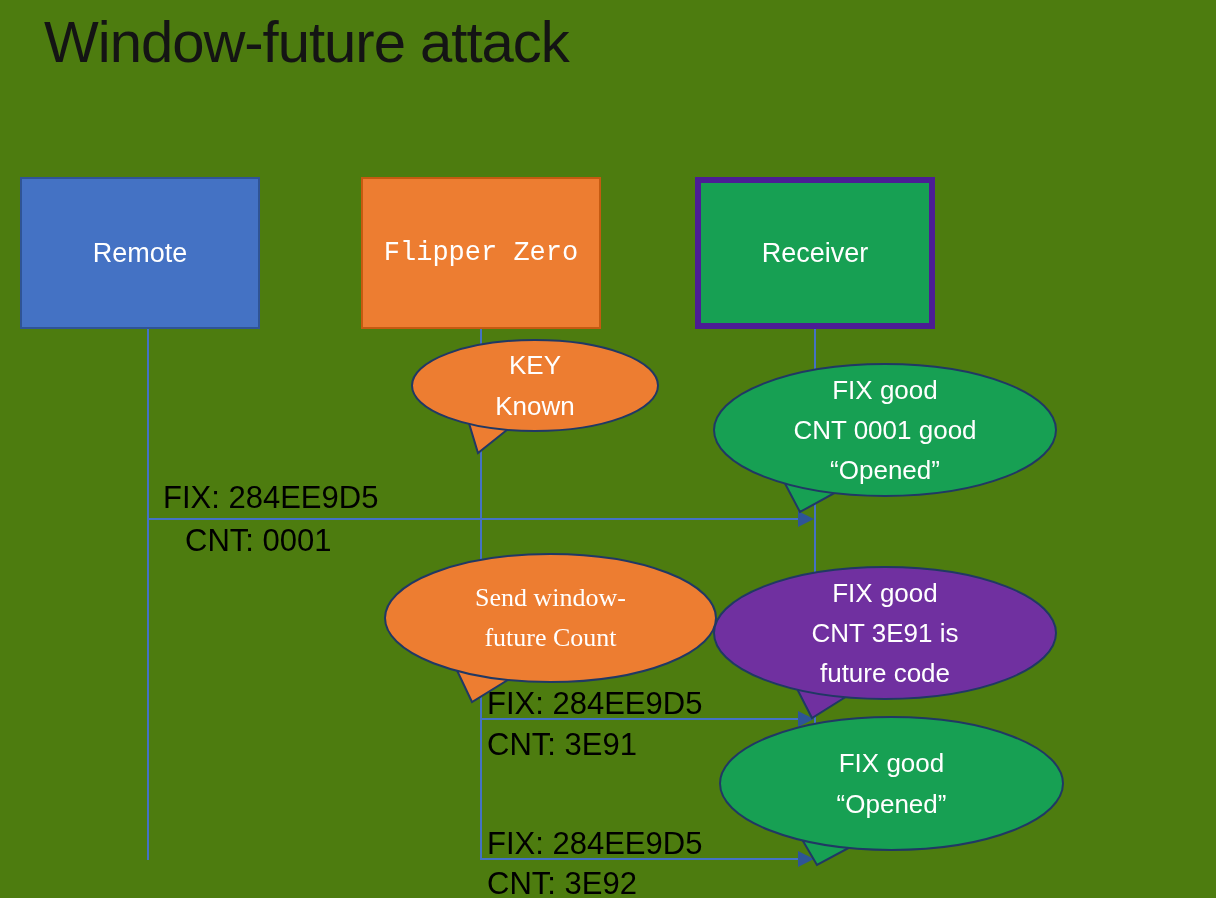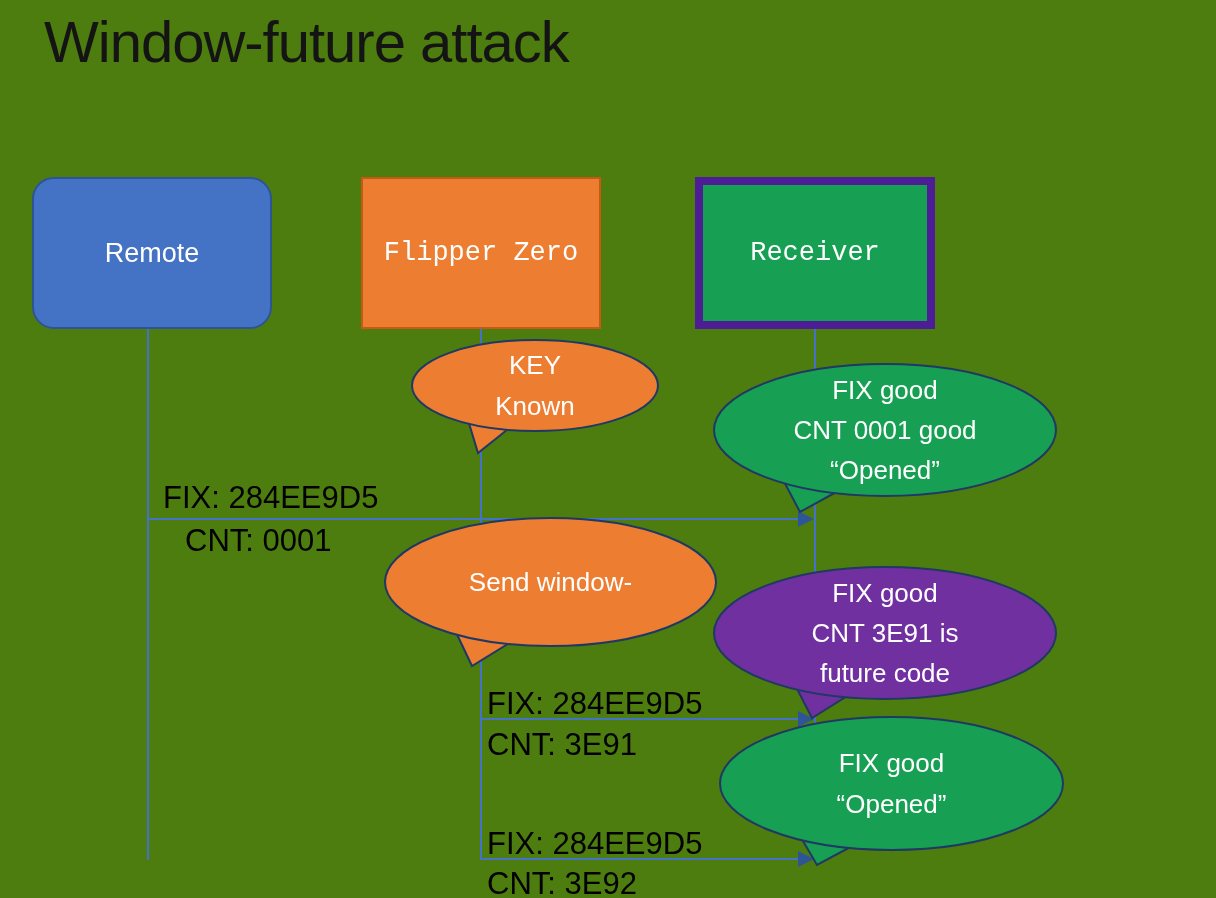--- a/index.html
+++ b/index.html
@@ -11,21 +11,21 @@
     position:absolute; left:44px; top:8px; font-size:58px; font-weight:400;
     color:#141414; letter-spacing:-1px;
   }
   .actor {
     position:absolute; width:240px; height:152px; box-sizing:border-box;
     display:flex; align-items:center; justify-content:center;
     color:#ffffff; font-size:27px;
   }
   .actor.blue   { background:#4472C4; border:2px solid #2F5496; }
   .actor.orange { background:#ED7D31; border:2px solid #C55A11;font-family:Liberation Mono, monospace; }
-  .actor.green  { background:#17A053; border:8px solid #4c1d95;font-family:Liberation Mono, monospace; }
+  .actor.green  { background:#17A053; border:6px solid #4c1d95; }
 
   .lifeline { position:absolute; width:2px; background:#4472C4; }
 
   .msgline { position:absolute; height:2px; background:#4472C4; }
   .arrowhead {
     position:absolute; width:0; height:0;
     border-top:8px solid transparent; border-bottom:8px solid transparent;
     border-left:16px solid #2E5597;
   }
   .msg-label { position:absolute; font-size:31px; color:#000000; white-space:nowrap; }
@@ -45,21 +45,21 @@
 <body>
 
 <div class="canvas">
 
   <div class="title">Window-future attack</div>
 
   <div class="lifeline" style="left:147px; top:329px; height:531px;"></div>
   <div class="lifeline" style="left:480px; top:329px; height:531px;"></div>
   <div class="lifeline" style="left:814px; top:329px; height:531px;"></div>
 
-  <div class="actor blue" style="left:32px; top:177px;border-radius:22px;">
+  <div class="actor blue" style="left:20px; top:177px;">
     <span>Remote</span>
   </div>
   <div class="actor orange" style="left:361px; top:177px;">
     <span>Flipper Zero</span>
   </div>
   <div class="actor green" style="left:695px; top:177px;">
     <span>Receiver</span>
   </div>
 
   <div class="msg-label" style="left:163px; top:480px;">FIX: 284EE9D5</div>
@@ -93,27 +93,28 @@
       <polygon class="shape-green" points="68,112 128,128 88,150"></polygon>
       <ellipse class="shape-green" cx="173" cy="68" rx="171" ry="66"></ellipse>
     </svg>
     <div class="bubble-text">
       <div>FIX good</div>
       <div>CNT 0001 good</div>
       <div>“Opened”</div>
     </div>
   </div>
 
-  <div class="bubble" style="left:383px; top:516px; width:335px; height:132px;">
+  <div class="bubble" style="left:383px; top:552px; width:335px; height:132px;font-family:Liberation Serif, serif;">
     <svg width="335" height="162" viewBox="0 0 335 162">
       <polygon class="shape-orange" points="70,110 128,126 89,150"></polygon>
       <ellipse class="shape-orange" cx="167.5" cy="66" rx="165.5" ry="64"></ellipse>
     </svg>
     <div class="bubble-text">
       <div>Send window-</div>
+      <div>future Count</div>
     </div>
   </div>
 
   <div class="bubble" style="left:712px; top:565px; width:346px; height:136px;">
     <svg width="346" height="160" viewBox="0 0 346 160">
       <polygon class="shape-purple" points="80,114 140,128 100,153"></polygon>
       <ellipse class="shape-purple" cx="173" cy="68" rx="171" ry="66"></ellipse>
     </svg>
     <div class="bubble-text">
       <div>FIX good</div>

